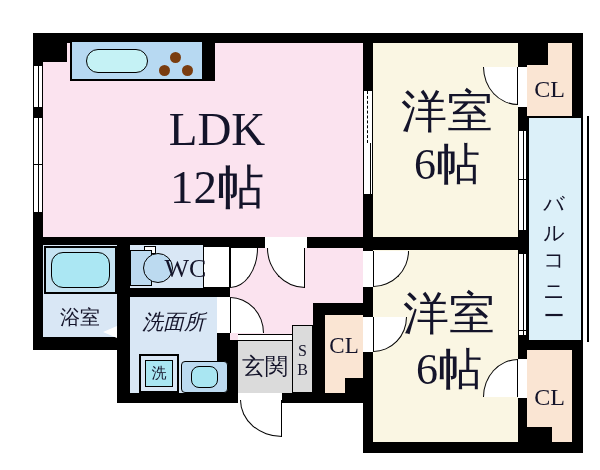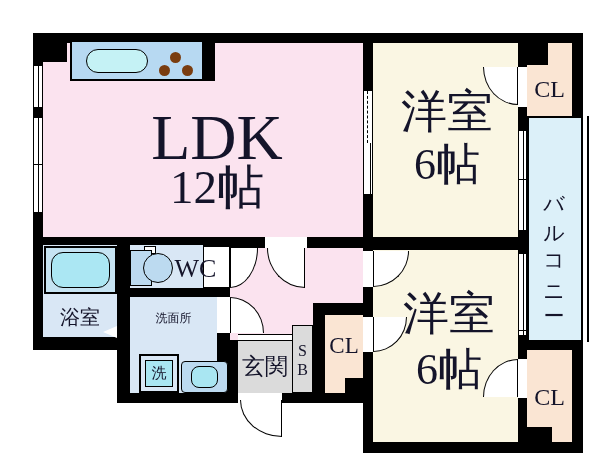--- a/index.html
+++ b/index.html
@@ -143,38 +143,38 @@
     <div class="abs arc br" style="left:230px;top:248px;width:28px;height:40px;"></div>
     <div class="abs arc tr" style="left:230px;top:297px;width:34px;height:36px;"></div>
     <div class="abs arc br" style="left:373px;top:251px;width:36px;height:36px;"></div>
     <div class="abs arc br" style="left:373px;top:317px;width:34px;height:35px;"></div>
     <div class="abs arc bl" style="left:483px;top:67px;width:35px;height:38px;"></div>
     <div class="abs arc tl" style="left:483px;top:359px;width:35px;height:38px;"></div>
     <div class="abs arc bl" style="left:240px;top:400px;width:42px;height:37px;"></div>
   </div>
 
   <div>
-    <div class="lbl" style="left:137px;top:106px;width:160px;font-size:64px;">LDK</div>
+    <div class="lbl" style="left:137px;top:106px;width:160px;font-size:47px;">LDK</div>
     <div class="lbl" style="left:137px;top:164px;width:160px;font-size:47px;">12帖</div>
 
     <div class="lbl" style="left:367px;top:89px;width:160px;font-size:46px;">洋室</div>
     <div class="lbl" style="left:367px;top:143px;width:160px;font-size:44px;">6帖</div>
 
     <div class="lbl" style="left:369px;top:291px;width:160px;font-size:46px;">洋室</div>
     <div class="lbl" style="left:369px;top:348px;width:160px;font-size:44px;">6帖</div>
 
     <div class="lbl vtext" style="left:538px;top:152px;width:26px;height:186px;font-size:21px;letter-spacing:7px;">バルコニー</div>
 
     <div class="lbl" style="left:527px;top:77px;width:45px;font-size:24px;">CL</div>
     <div class="lbl" style="left:325px;top:334px;width:38px;font-size:23px;">CL</div>
     <div class="lbl" style="left:527px;top:385px;width:45px;font-size:24px;">CL</div>
 
     <div class="lbl" style="left:43px;top:307px;width:74px;font-size:20px;">浴室</div>
-    <div class="lbl" style="left:168px;top:256px;width:55px;font-size:26px;">WC</div>
-    <div class="lbl" style="left:130px;top:312px;width:87px;font-size:12px;">洗面所</div>
+    <div class="lbl" style="left:158px;top:256px;width:55px;font-size:26px;">WC</div>
+    <div class="lbl" style="left:130px;top:312px;width:87px;font-size:21px;font-style:italic;">洗面所</div>
     <div class="lbl" style="left:238px;top:355px;width:54px;font-size:23px;text-align:center;">玄関</div>
 
     <div class="lbl" style="left:292px;top:343px;width:21px;font-size:16px;">S</div>
     <div class="lbl" style="left:292px;top:362px;width:21px;font-size:16px;">B</div>
 
     <div class="lbl" style="left:145px;top:366px;width:28px;font-size:15px;">洗</div>
   </div>
 
 </div>
 

